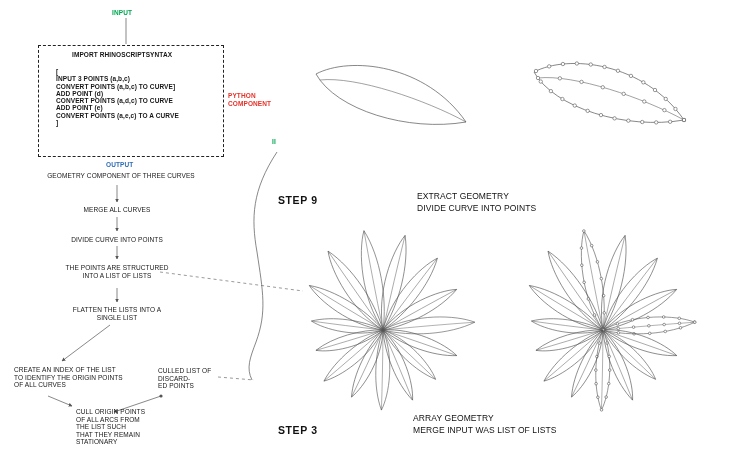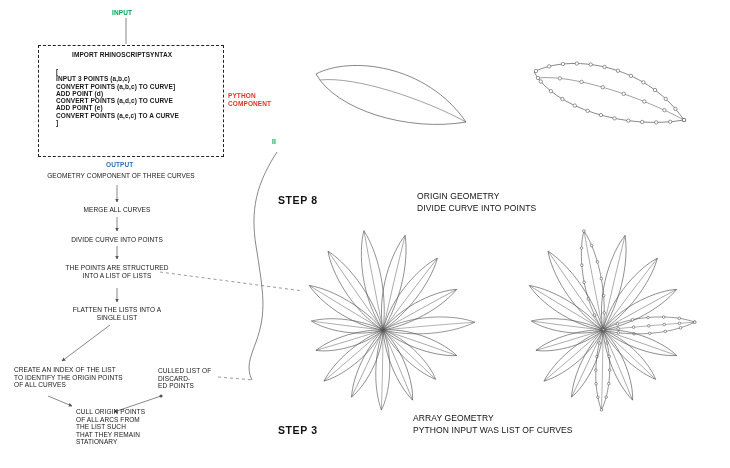--- a/index.html
+++ b/index.html
@@ -282,18 +282,18 @@
 <div class="t" style="left:158px;top:367px;width:80px">CULLED LIST OF DISCARD-
 ED POINTS</div>
 <div class="t" style="left:76px;top:408px;width:90px">CULL ORIGIN POINTS
 OF ALL ARCS FROM
 THE LIST SUCH
 THAT THEY REMAIN
 STATIONARY</div>
 
 <div class="t b green" style="left:272px;top:138px">II</div>
 
-<div class="t step" style="left:278px;top:197px">STEP 8</div>
-<div class="t caption" style="left:417px;top:191px">ORIGIN GEOMETRY
+<div class="t step" style="left:278px;top:197px">STEP 9</div>
+<div class="t caption" style="left:417px;top:191px">EXTRACT GEOMETRY
 DIVIDE CURVE INTO POINTS</div>
 <div class="t step" style="left:278px;top:427px">STEP 3</div>
 <div class="t caption" style="left:413px;top:413px">ARRAY GEOMETRY
-PYTHON INPUT WAS LIST OF CURVES</div>
+MERGE INPUT WAS LIST OF LISTS</div>
 
 </body></html>

